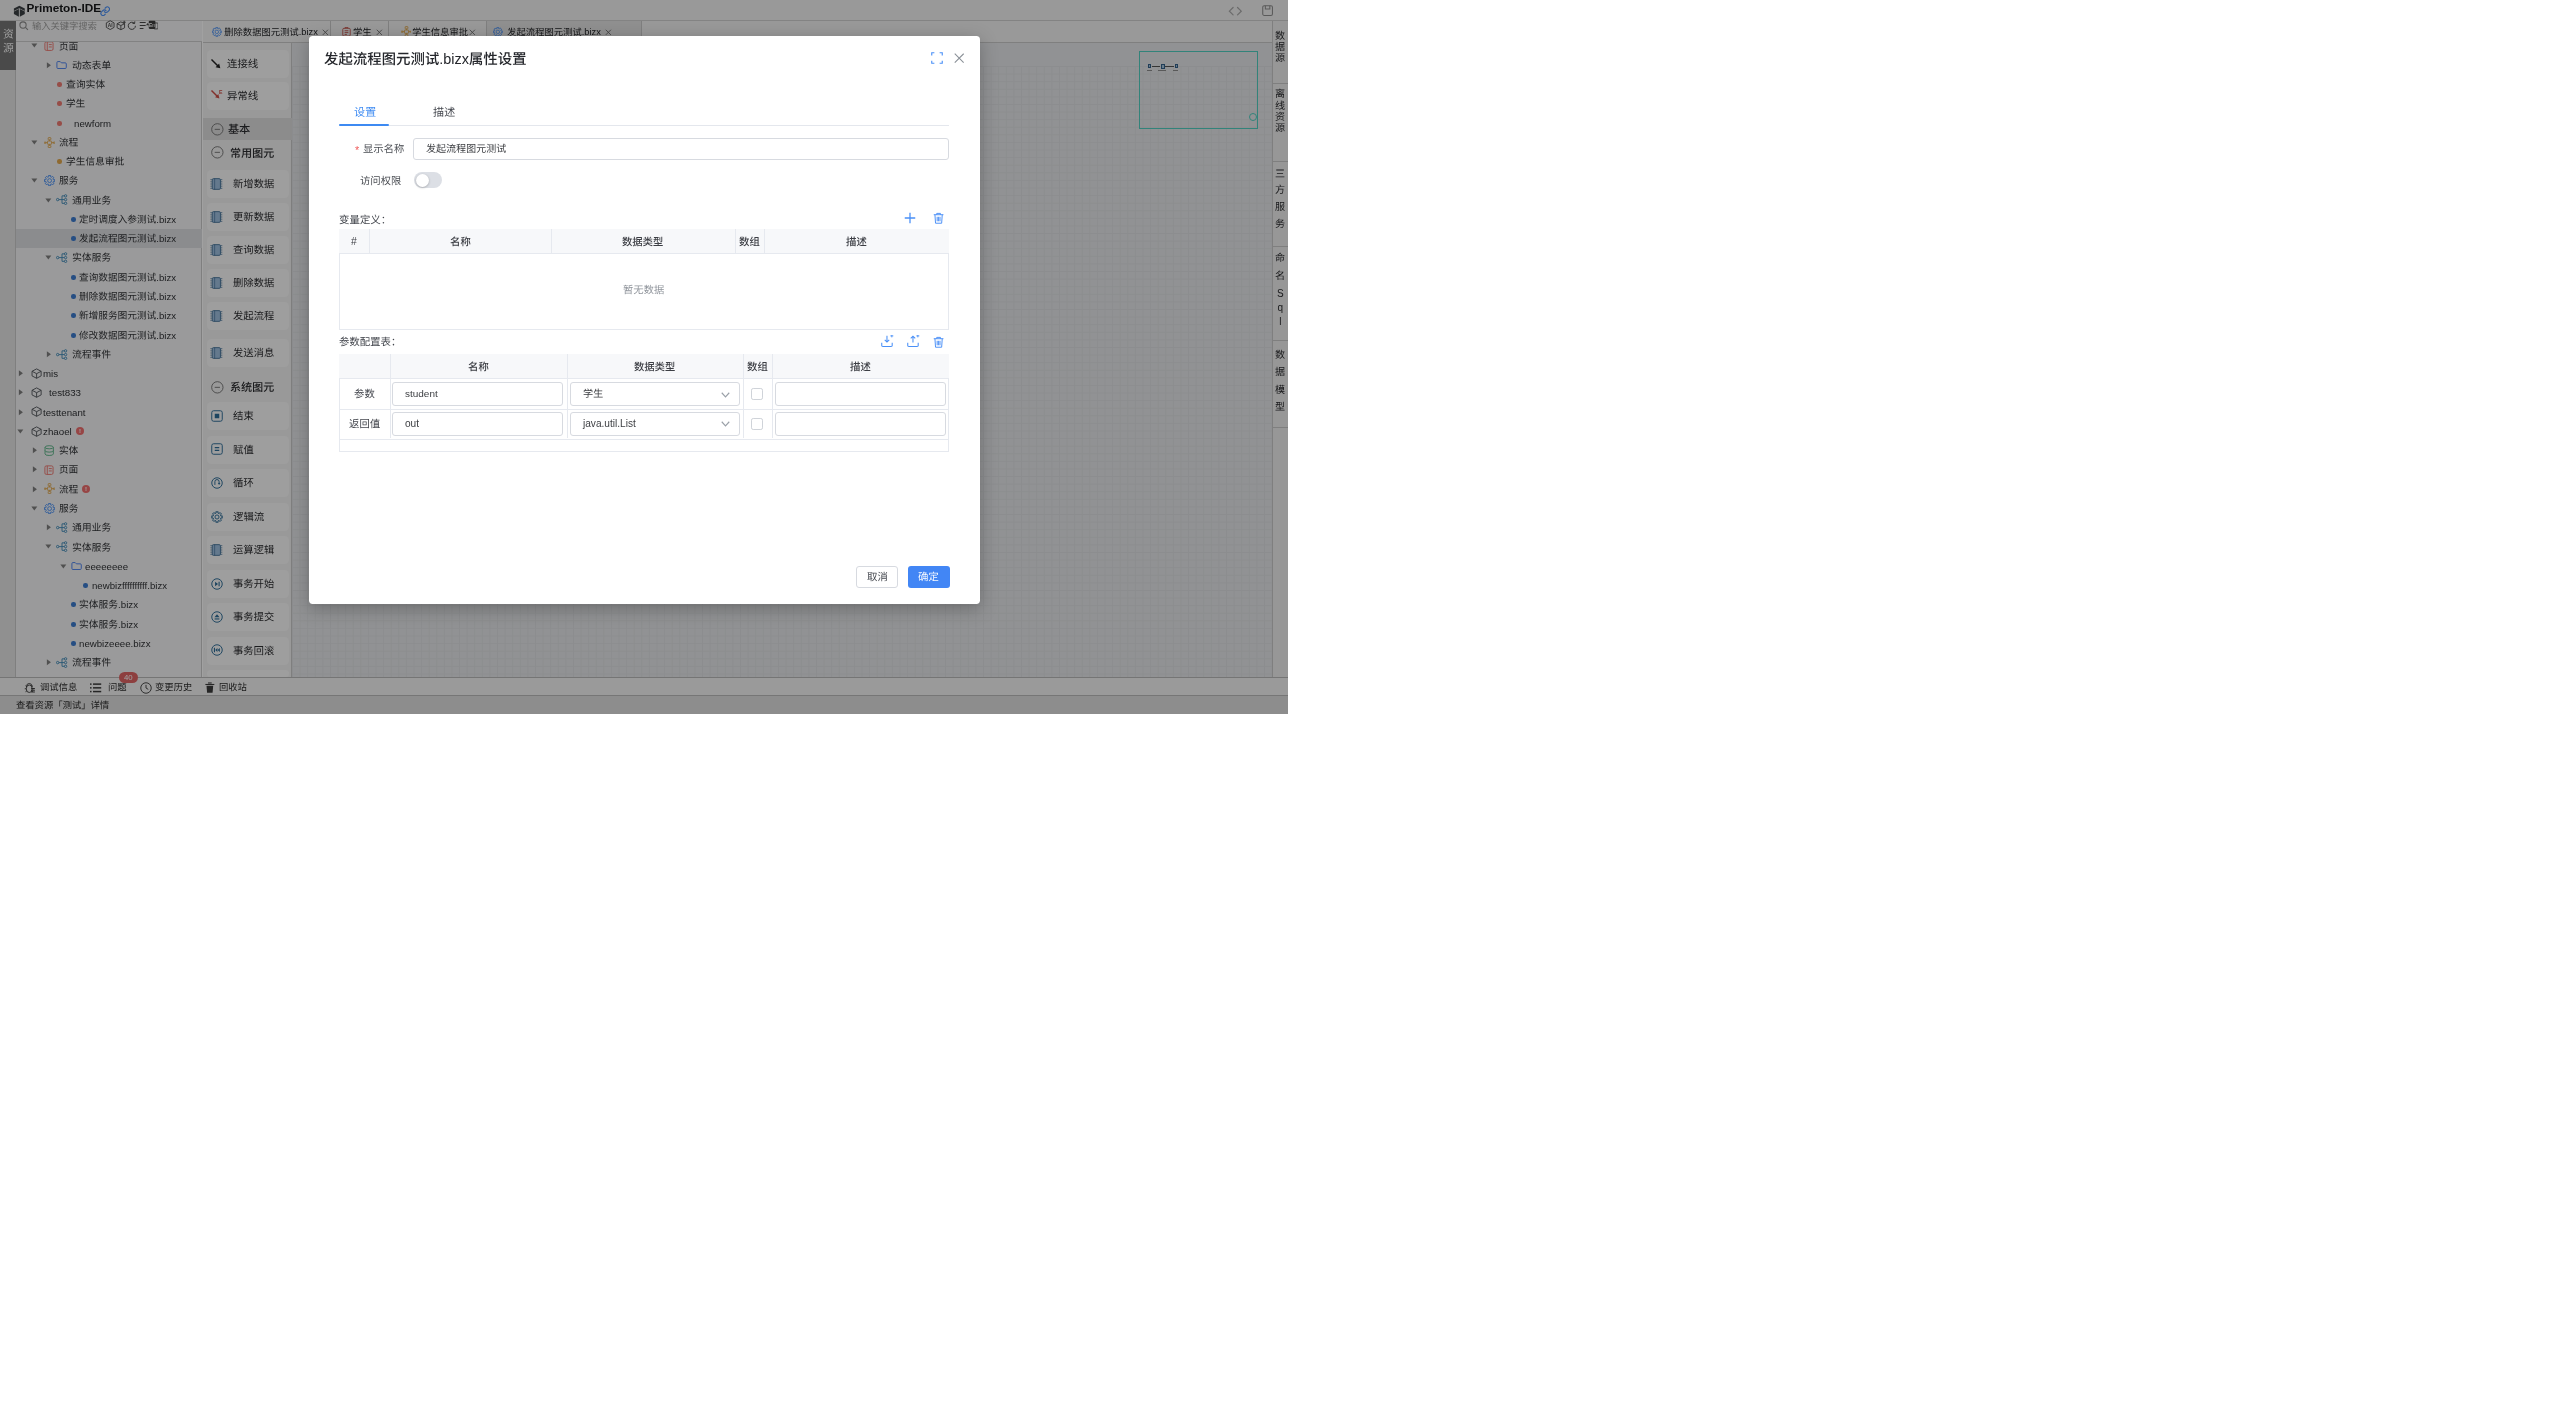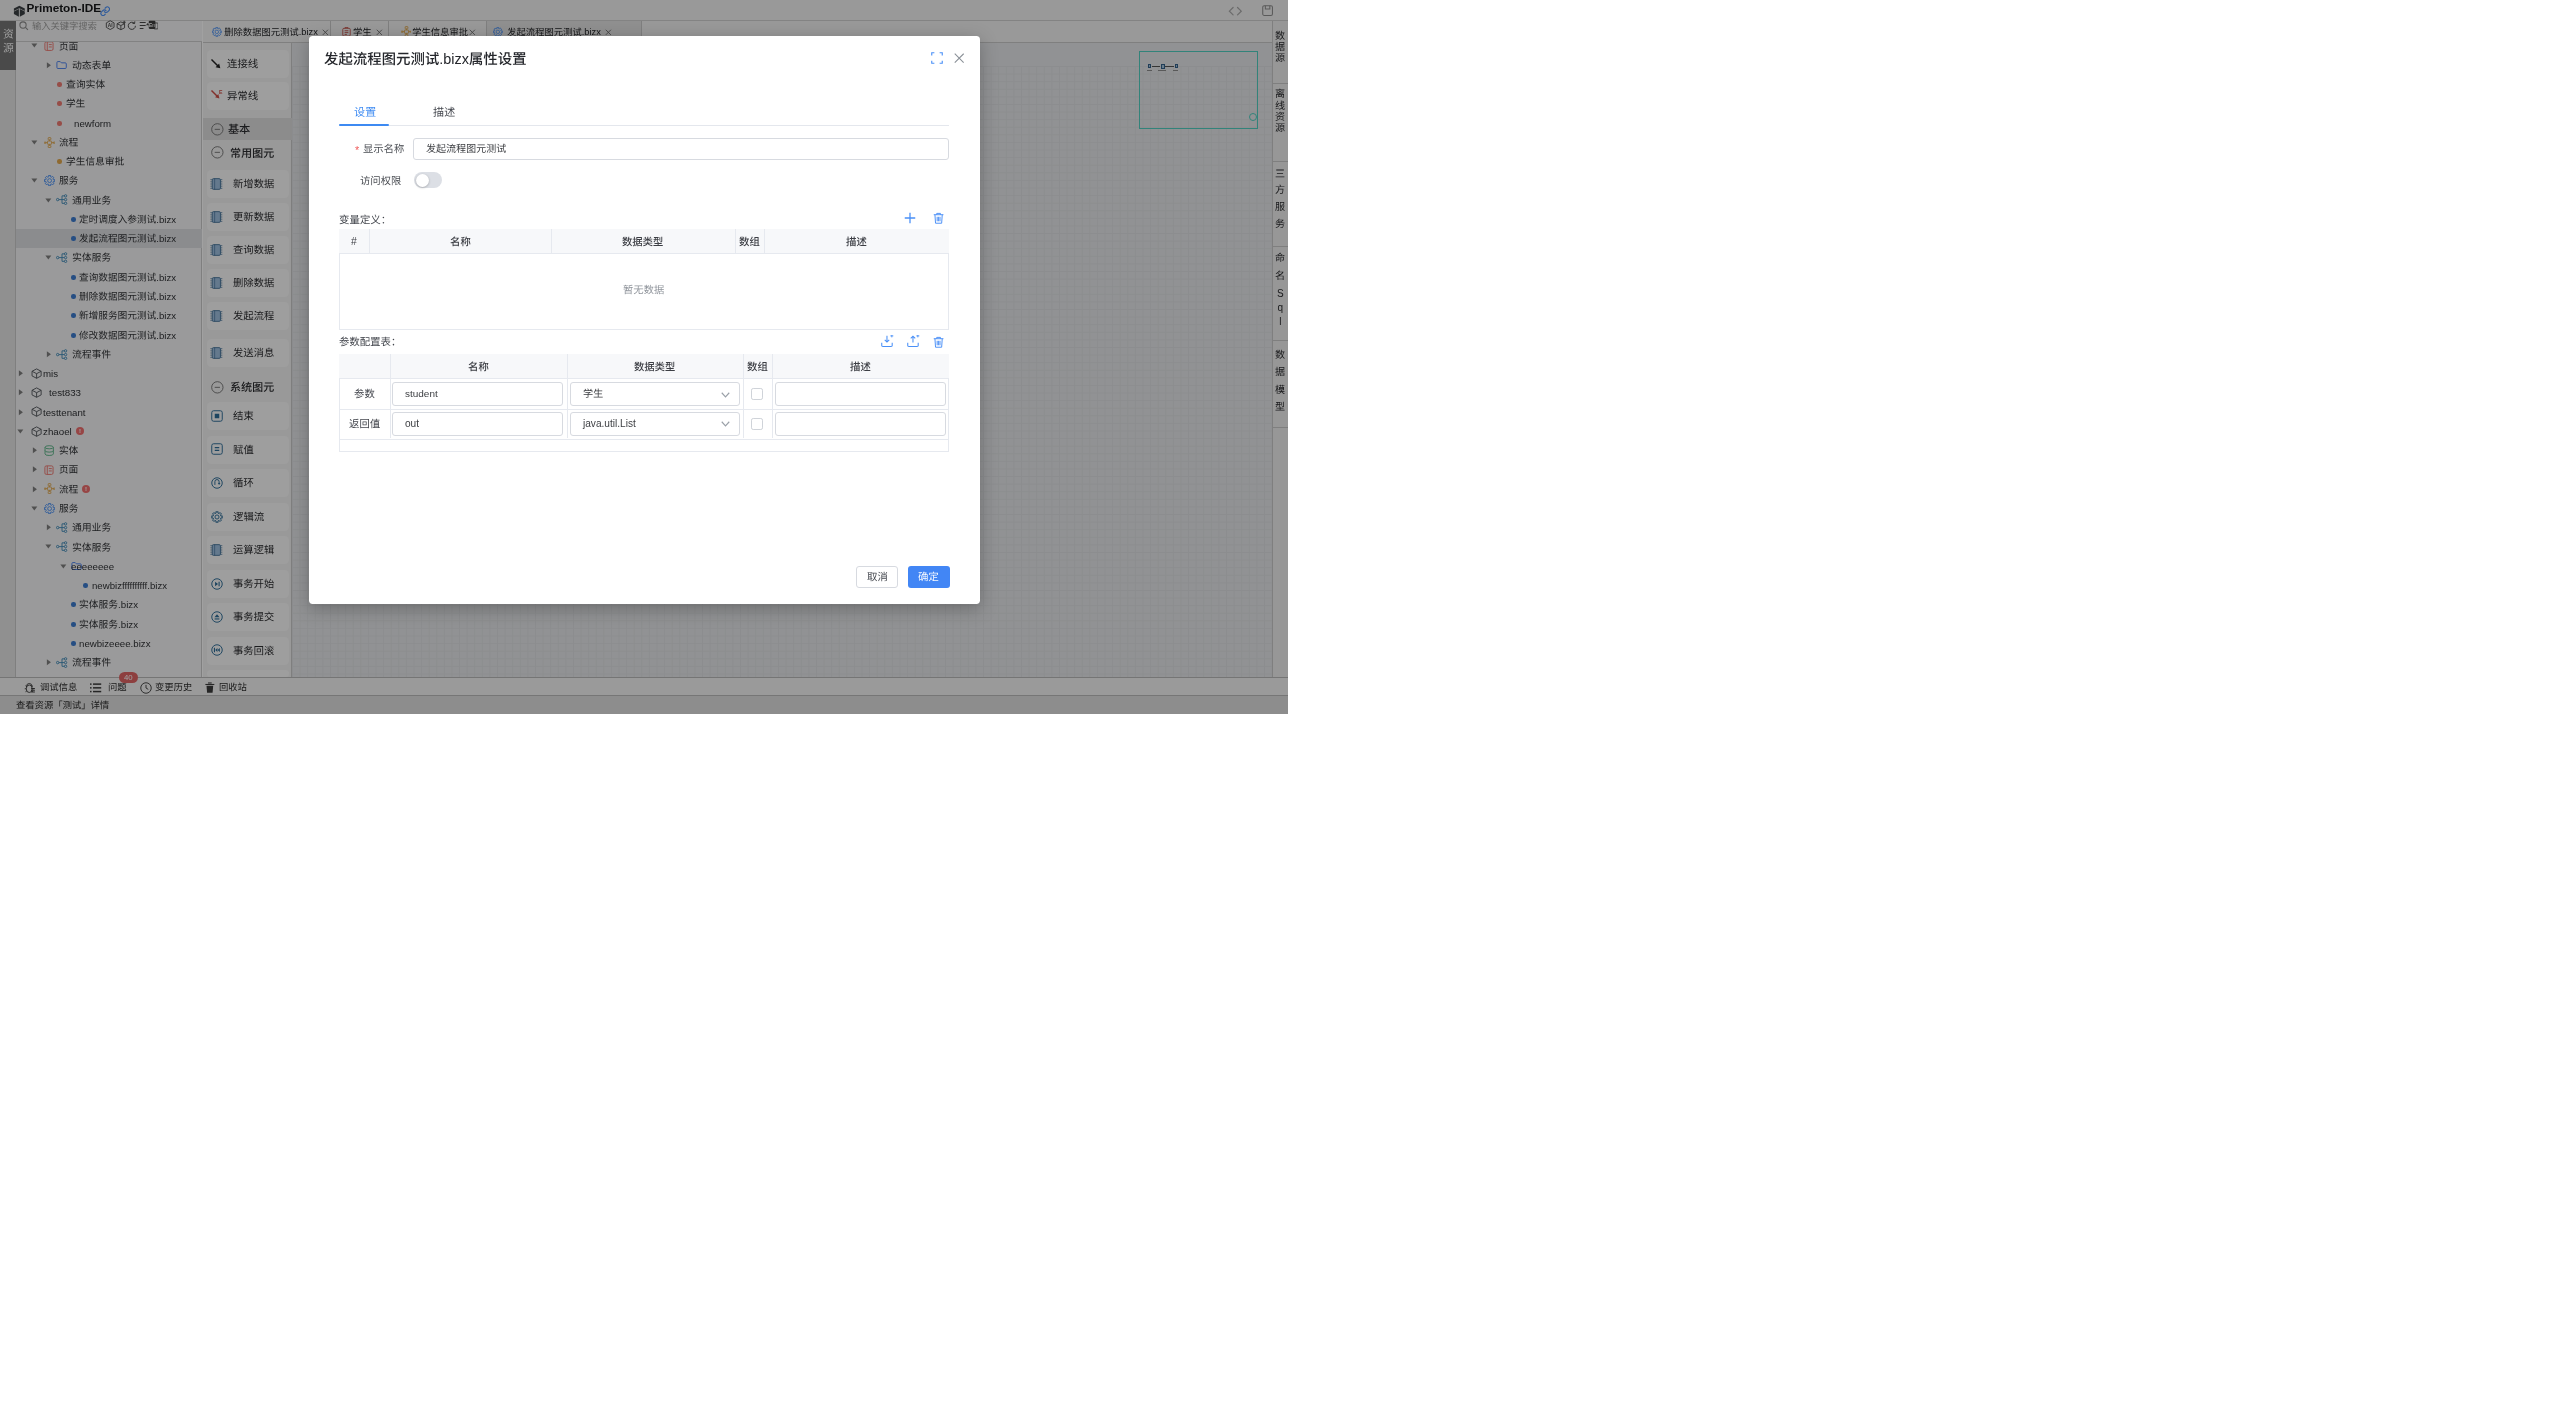--- a/index.html
+++ b/index.html
@@ -540,21 +540,21 @@
       <use href="#r52a1" transform="translate(39.00,11.7) scale(0.01300,-0.01300)" fill="#303236"></use>
     </svg></div>
 <svg class="a" width="6.7" height="6.7" style="left:60px;top:563px" viewBox="0 0 9 9">
     <path d="M0.5 2 L8.5 2 L4.5 7.5 Z" fill="#7f7f7f"></path>
   </svg>
 <svg class="a" width="11.2" height="9.7" style="left:71px;top:561px" viewBox="0 0 15 13">
     <g stroke="#4d83ef" stroke-width="1.3" fill="none">
       <path d="M1.2 3.5 a1.4 1.4 0 0 1 1.4 -1.4 H5.6 L7.2 3.8 H12.4 a1.4 1.4 0 0 1 1.4 1.4 V10 a1.4 1.4 0 0 1 -1.4 1.4 H2.6 a1.4 1.4 0 0 1 -1.4 -1.4 Z"></path>
     </g>
   </svg>
-<div class="a" style="left:71px;top:561px"><svg width="44" height="12" style="overflow:visible" viewBox="0 0 59 16">
+<div class="a" style="left:85px;top:561px"><svg width="44" height="12" style="overflow:visible" viewBox="0 0 59 16">
       <text x="0.00" y="11.7" font-family="Liberation Sans" font-size="13" font-weight="400" fill="#303236">eeeeeeee</text>
     </svg></div>
 <div class="a" style="left:83px;top:583px;width:4.5px;height:4.5px;border-radius:50%;background:#3d7cd0"></div>
 <div class="a" style="left:92px;top:580px"><svg width="78" height="12" style="overflow:visible" viewBox="0 0 105 16">
       <text x="0.00" y="11.7" font-family="Liberation Sans" font-size="13" font-weight="400" fill="#303236">newbizffffffffff.bizx</text>
     </svg></div>
 <div class="a" style="left:71px;top:602px;width:4.5px;height:4.5px;border-radius:50%;background:#3d7cd0"></div>
 <div class="a" style="left:79px;top:599px"><svg width="60" height="12" style="overflow:visible" viewBox="0 0 80 16">
       <use href="#r5b9e" transform="translate(0.00,11.7) scale(0.01300,-0.01300)" fill="#303236"></use>
       <use href="#r4f53" transform="translate(13.00,11.7) scale(0.01300,-0.01300)" fill="#303236"></use>

